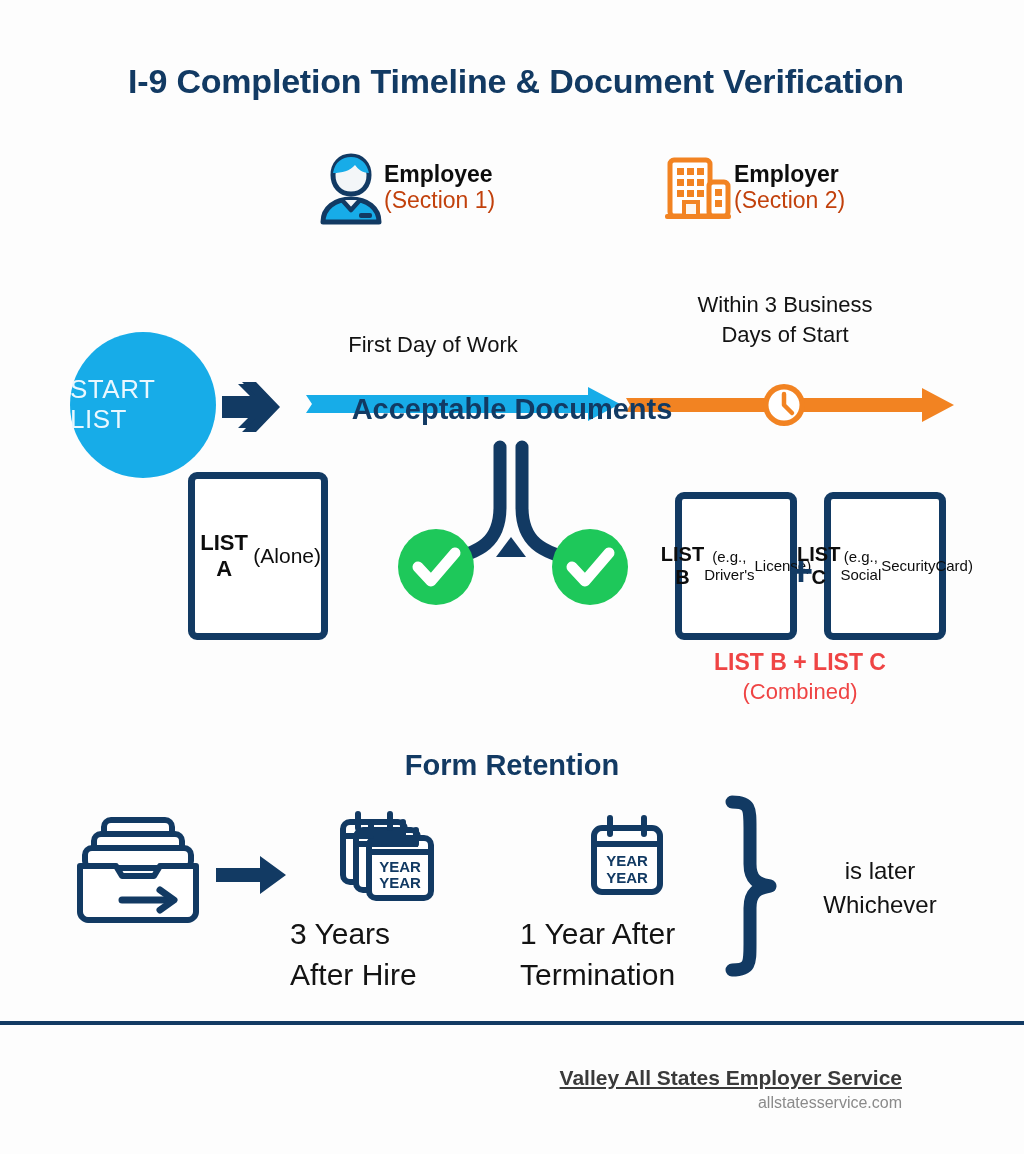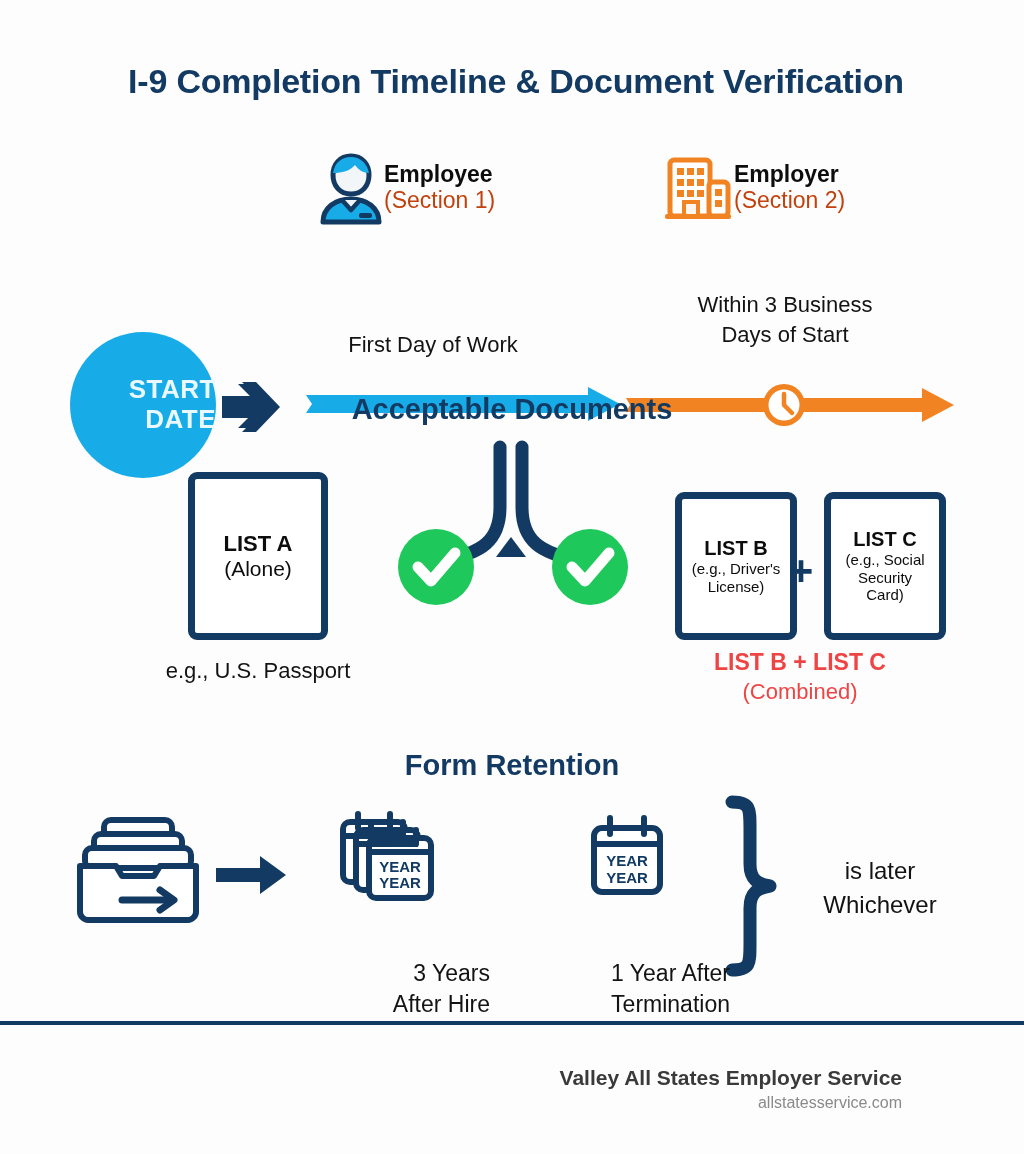--- a/index.html
+++ b/index.html
@@ -32,23 +32,23 @@
   
   .timeline { position: absolute; top: 140px; left: 0; width: 1024px; height: 220px; }
 
   .start-circle {
     position: absolute;
     left: 70px; top: 192px;
     width: 146px; height: 146px;
     border-radius: 50%;
     background: #17ACE8;
     display: flex; flex-direction: column;
-    align-items: flex-end; justify-content: center;
+    align-items: flex-start; justify-content: center;
     color: #eaf8ff;
-    font-size: 26px; font-weight: bold;
+    font-size: 26px; font-weight: normal;
     line-height: 1.15;
     letter-spacing: 0.5px;
   }
 
   .emp-block { position: absolute; left: 318px; top: 12px; width: 290px; }
   .empr-block { position: absolute; left: 662px; top: 12px; width: 290px; }
   .icon-row { display: flex; align-items: center; gap: 0; }
   .role-text { line-height: 1.12; }
   .role-name { font-size: 23px; font-weight: bold; color: #0d0d0d; }
   .role-sub  { font-size: 23px; color: #c2410c; }
@@ -73,21 +73,21 @@
   .head-ret  { top: 749px; }
 
   
   .docs { position: absolute; top: 430px; left: 0; width: 1024px; height: 290px; }
 
   .doc-card {
     position: absolute;
     background: #ffffff;
     border: 7px solid #123a63;
     border-radius: 9px;
-    display: flex; flex-direction: column;
+    display: flex; 
     align-items: center; justify-content: center;
     text-align: center;
     color: #0d0d0d;
   }
   .doc-fold {
     position: absolute;
     top: -7px; right: -7px;
     width: 0; height: 0;
   }
   .doc-title { font-weight: bold; }
@@ -116,59 +116,59 @@
   .bc-cap {
     position: absolute; left: 640px; top: 218px; width: 320px;
     text-align: center; color: #ef4444; line-height: 1.3;
   }
   .bc-cap .l1 { font-size: 23px; font-weight: bold; }
   .bc-cap .l2 { font-size: 22px; }
 
   
   .retention { position: absolute; top: 786px; left: 0; width: 1024px; height: 210px; }
   .ret-cap {
-    position: absolute; text-align: right;
-    font-size: 23px; color: #131313; line-height: 1.35; margin-top: 44px;
+    position: absolute; text-align: left;
+    font-size: 30px; color: #131313; line-height: 1.35;
   }
   .cap-3y  { left: 290px; top: 128px; width: 200px; }
   .cap-1y  { left: 520px; top: 128px; width: 210px; }
   .cap-later {
     position: absolute; left: 780px; top: 68px; width: 200px;
     text-align: center; font-size: 24px; color: #131313; line-height: 1.4;
   }
 
   
   .footer-rule {
     position: absolute; left: 0; top: 1021px;
     width: 1024px; height: 4px; background: #123a63;
   }
   .footer-area { position: absolute; left: 0; top: 1025px; width: 1024px; height: 129px; background: #fdfdfd; }
   .footer-name {
     position: absolute; right: 122px; top: 1066px;
-    font-size: 21px; font-weight: bold; color: #3a3a3a;
+    font-size: 21px; font-weight: bold; color: #3a3a3a; text-decoration: underline;
   }
   .footer-url {
     position: absolute; right: 122px; top: 1094px;
     font-size: 16px; color: #8a8a8a;
   }
 
   svg { display: block; overflow: visible; }
 </style>
 </head>
 <body>
 
 <div class="page">
 
   <div class="title">I-9 Completion Timeline &amp; Document Verification</div>
 
   <div class="timeline">
 
     <div class="start-circle">
       <span>START</span>
-      <span>DATE</span>
+      <span>LIST</span>
     </div>
 
     <svg style="position:absolute; left:222px; top:240px;" width="62" height="56" viewBox="0 0 62 56">
       <path d="M2 18 H30 L16 4 L30 4 L52 26 L30 48 L16 48 L30 34 H2 Z" fill="#123a63"></path>
       <path d="M0 16 H34 L20 2 L34 2 L58 27 L34 52 L20 52 L34 38 H0 Z" fill="#123a63"></path>
     </svg>
 
     <svg style="position:absolute; left:306px; top:247px;" width="316" height="36" viewBox="0 0 316 36">
       <path d="M0 8 L8 8 L8 8 L282 8 L282 0 L314 17 L282 34 L282 26 L8 26 L8 26 L0 26 L6 17 Z" fill="#17ACE8"></path>
     </svg>
@@ -279,21 +279,20 @@
         <path d="M12 -2 L44 30 L44 44 L-2 44 L-2 -2 Z" fill="#ffffff"></path>
         <path d="M11 0 L11 31 L42 31" fill="none" stroke="#123a63" stroke-width="7" stroke-linejoin="round"></path>
         <path d="M11 0 L42 31" fill="none" stroke="#123a63" stroke-width="7"></path>
       </svg>
       <div class="doc-title">LIST C</div>
       <div class="doc-sub">(e.g., Social</div>
       <div class="doc-sub">Security</div>
       <div class="doc-sub">Card)</div>
     </div>
 
-    <div class="passport-cap">e.g., U.S. Passport</div>
     <div class="bc-cap">
       <div class="l1">LIST B + LIST C</div>
       <div class="l2">(Combined)</div>
     </div>
   </div>
 
   <div class="sec-head head-ret">Form Retention</div>
 
   <div class="retention">
 

